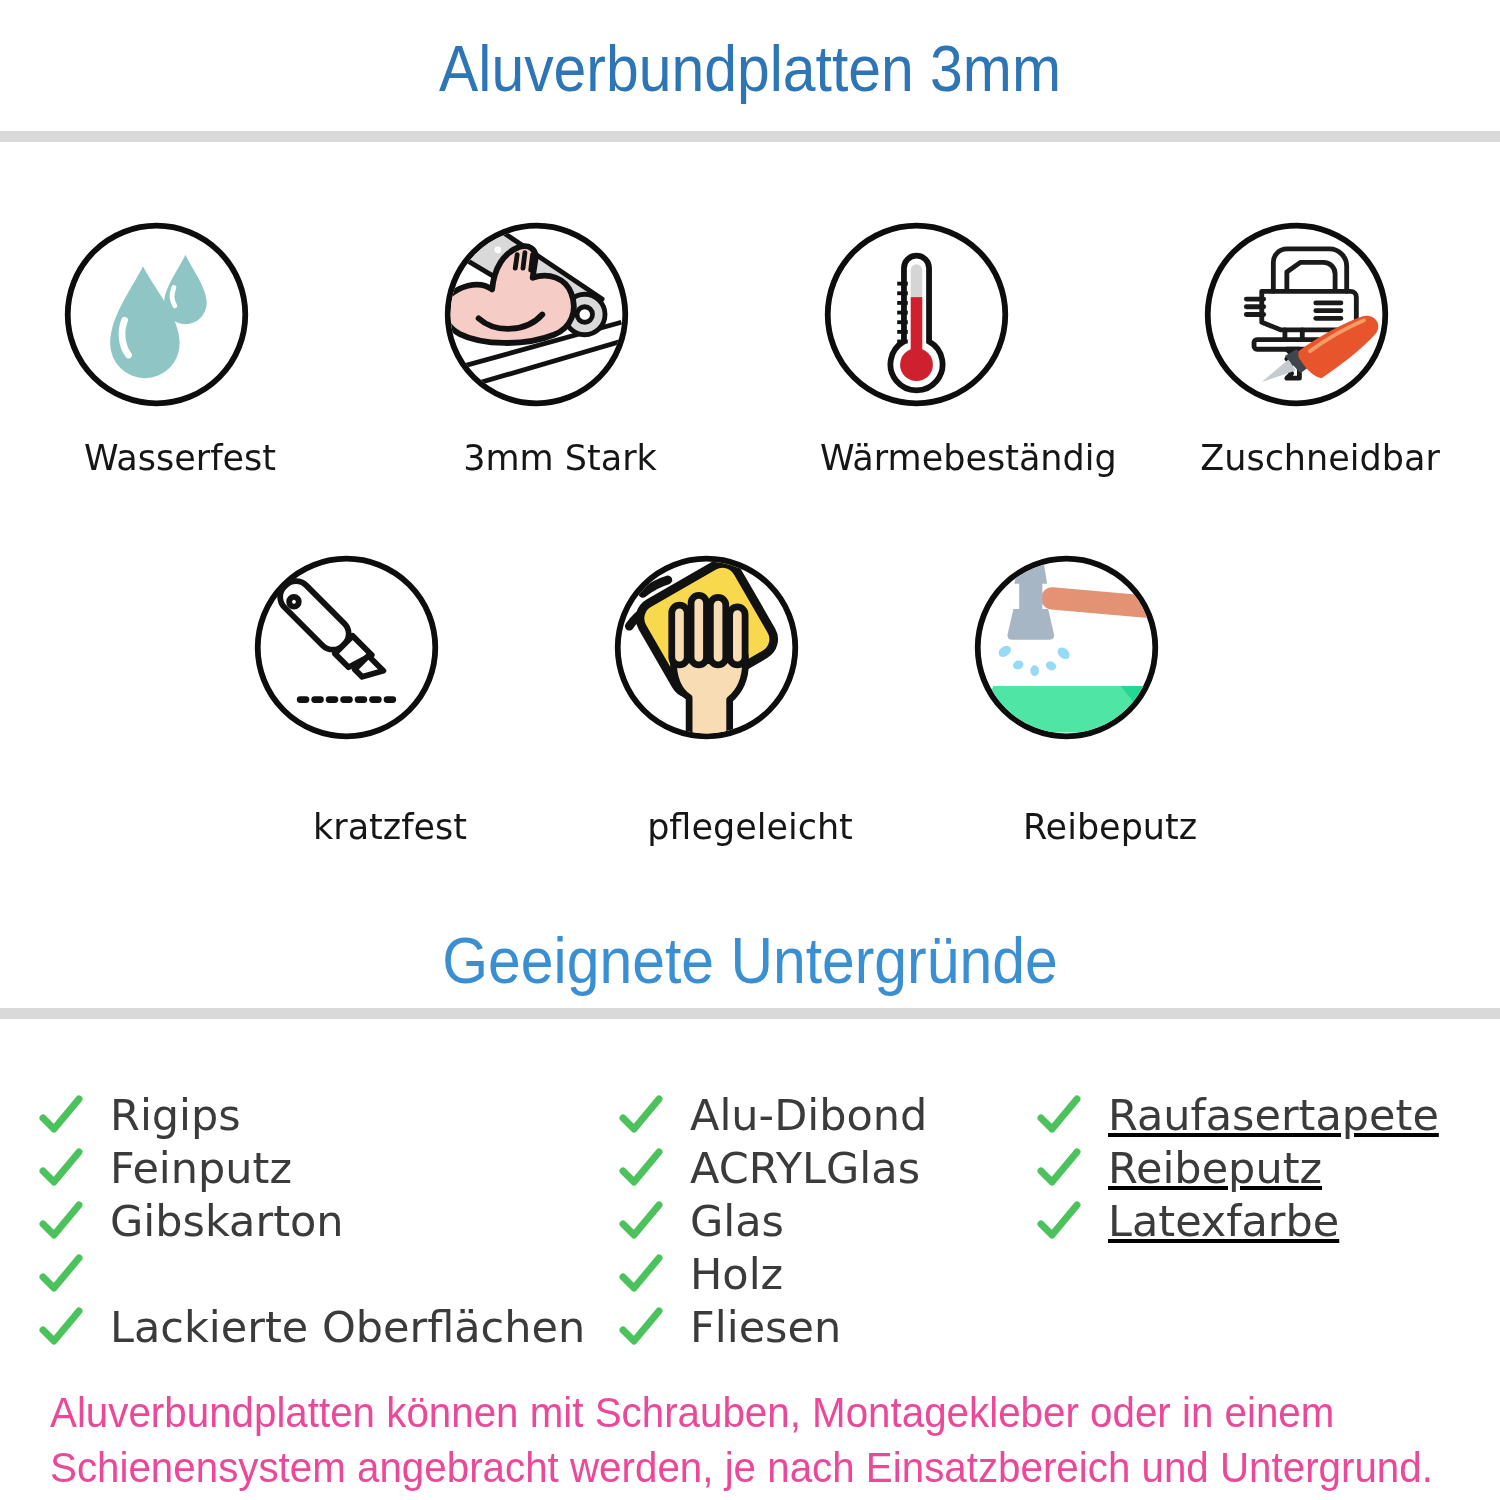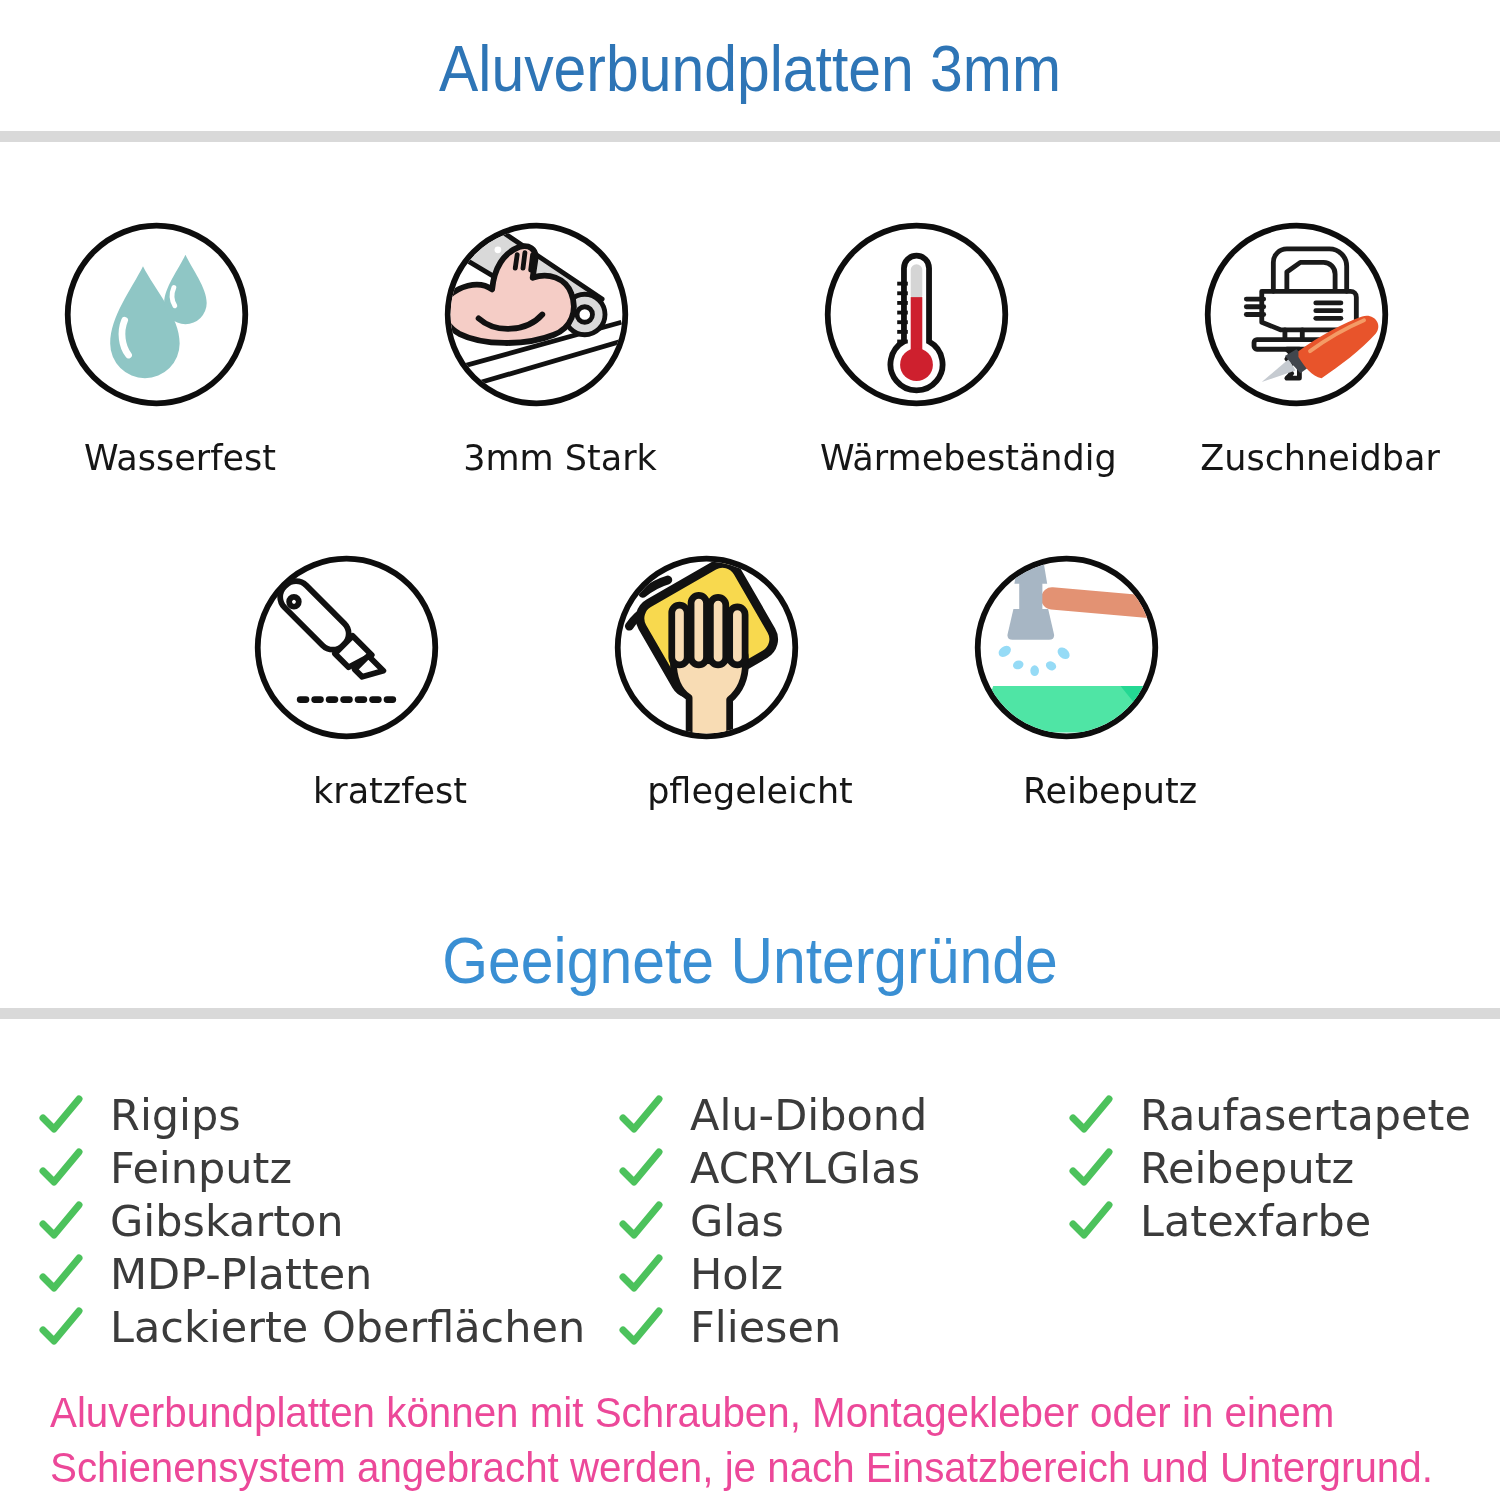--- a/index.html
+++ b/index.html
@@ -31,38 +31,38 @@
     background:#D9D9D9;
   }
   #divider-1 { top:131px; }
   #divider-2 { top:1008px; }
 
   
   .feat-row { position:absolute; display:flex; }
   #feat-row-1 { top:218px; left:60px; right:60px; justify-content:space-between; }
   #feat-row-1 .feature { width:240px; }
   #feat-row-2 { top:551px; left:0; width:100%; justify-content:center; gap:80px; }
-  #feat-row-2 .feature { width:280px; }
+  #feat-row-2 .feature { width:280px;gap:36px; }
 
   .feature { display:flex; flex-direction:column; }
   .circle  { width:193px; height:193px; }
   .circle svg { width:100%; height:100%; display:block; }
   .feat-label {
     margin-top:27px;
     font-size:35px;
     color:#161616;
     white-space:nowrap;
     text-align:center;
   }
 
   
   .sub-col { position:absolute; top:1072px; list-style:none;margin-top:16px; }
   #sub-col-1 { left:38px; }
   #sub-col-2 { left:618px; }
-  #sub-col-3 { left:1068px; }
+  #sub-col-3 { left:1036px;text-decoration:underline; }
   .sub-col li { display:flex; align-items:center; height:53px; gap:26px; white-space:nowrap; }
   .check { width:46px; height:42px; flex:0 0 auto; }
   .sub-txt { font-size:43px; color:#3B3B3B; }
 
   
   .note {
     position:absolute; left:50px; top:1385px; width:1440px;
     font-family:"Liberation Sans", sans-serif;
     font-size:42px; line-height:55px;
     color:#ec4899;
@@ -276,21 +276,20 @@
     <li>
       <svg class="check" viewBox="0 0 46 42">
           <path d="M5 24 L16 35 L41 5" fill="none" stroke="#4CC25C" stroke-width="7" stroke-linecap="round" stroke-linejoin="round"></path>
         </svg>
       <span class="sub-txt">Gibskarton</span>
       </li>
     <li>
       <svg class="check" viewBox="0 0 46 42">
           <path d="M5 24 L16 35 L41 5" fill="none" stroke="#4CC25C" stroke-width="7" stroke-linecap="round" stroke-linejoin="round"></path>
         </svg>
-      <span class="sub-txt">MDP-Platten</span>
       </li>
     <li>
       <svg class="check" viewBox="0 0 46 42">
           <path d="M5 24 L16 35 L41 5" fill="none" stroke="#4CC25C" stroke-width="7" stroke-linecap="round" stroke-linejoin="round"></path>
         </svg>
       <span class="sub-txt">Lackierte Oberflächen</span>
       </li>
   </ul>
 
   <ul id="sub-col-2" class="sub-col">

